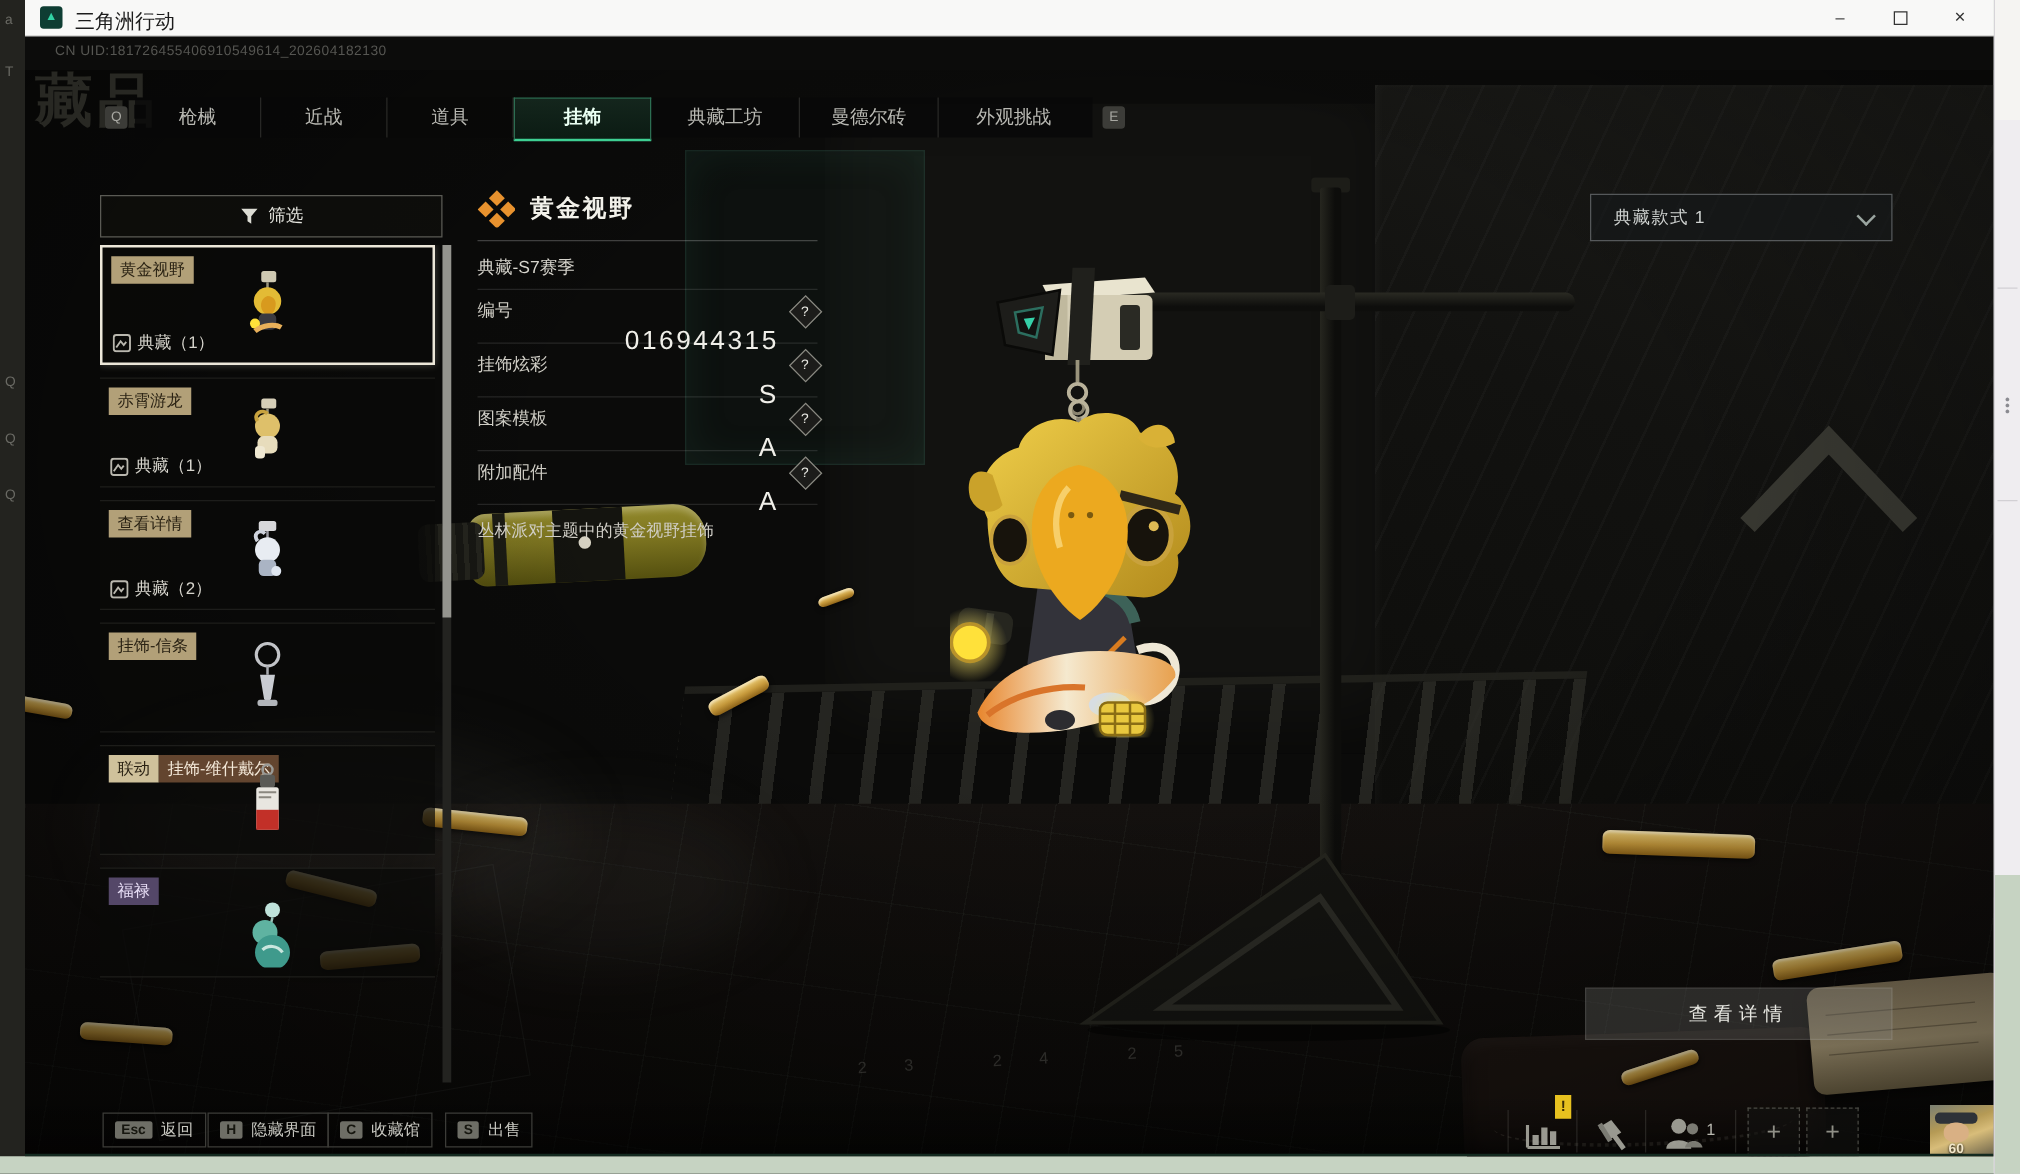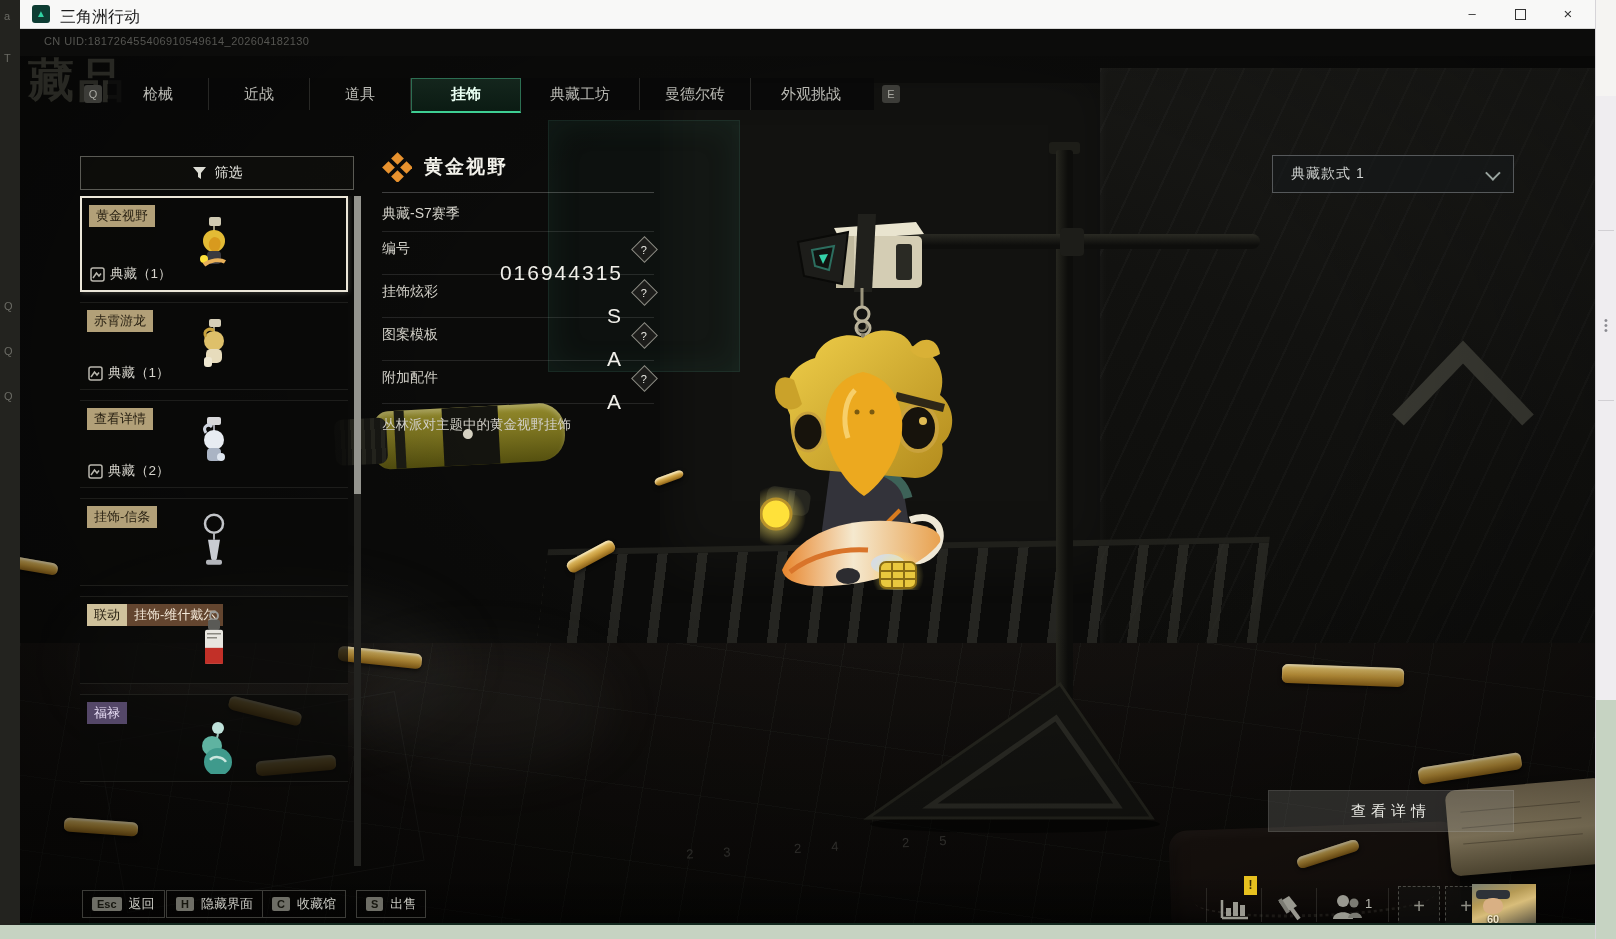--- a/index.html
+++ b/index.html
@@ -161,21 +161,21 @@
 
   .vsep{top:860px;width:1px;height:34px;background:rgba(120,120,110,.25);z-index:12;}
   .footicon{top:862px;z-index:12;cursor:pointer;opacity:.85;}
   #team-count{left:1345px;top:868px;color:#b9b9b0;font-size:13px;z-index:12;}
   #warn-badge{left:1224px;top:848px;width:13px;height:19px;background:#e7c11f;color:#3a2d05;
     font-size:12px;font-weight:bold;text-align:center;line-height:19px;z-index:13;}
   .plus-slot{top:858px;width:40px;height:38px;border:1px dashed rgba(160,160,150,.4);
     background:rgba(20,20,18,.5);color:#8f8f86;font-size:20px;display:flex;align-items:center;
     justify-content:center;z-index:12;cursor:pointer;}
   #plus1{left:1378px;} #plus2{left:1425px;}
-  #avatar{left:1452px;top:856px;width:64px;height:42px;z-index:12;cursor:pointer;overflow:hidden;
+  #avatar{left:1524px;top:856px;width:64px;height:42px;z-index:12;cursor:pointer;overflow:hidden;
     background:linear-gradient(160deg,#7a7f72 0%,#b59a55 35%,#d8bd7a 55%,#4e4a3e 100%);}
   #avatar .goggles{position:absolute;left:4px;top:6px;width:34px;height:9px;background:#2e3238;border-radius:4px;}
   #avatar .face{position:absolute;left:11px;top:14px;width:20px;height:16px;background:#d9b084;border-radius:45%;}
   #avatar .lvl{position:absolute;left:0;bottom:1px;width:42px;text-align:center;color:#f2e6c8;
     font-size:11px;font-weight:bold;text-shadow:0 1px 2px #000;}
   #window-bottom-line{left:0;top:895px;width:1575px;height:2px;background:#142a20;z-index:13;}
 </style>
 </head>
 <body>
 

